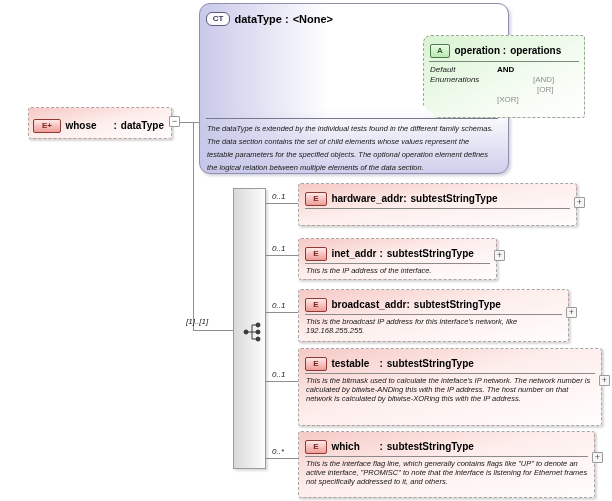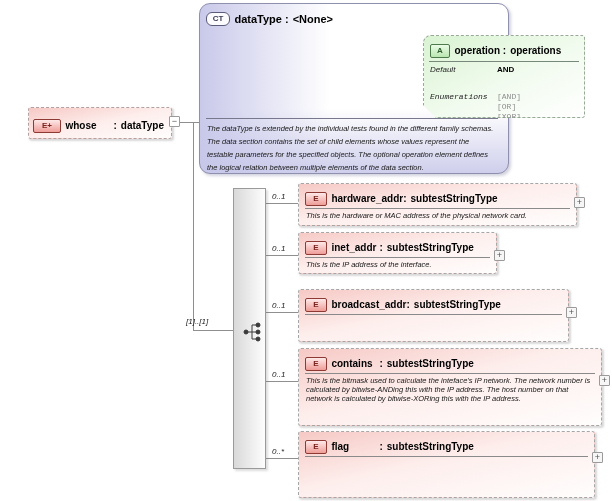--- a/index.html
+++ b/index.html
@@ -124,24 +124,24 @@
         <span class="badge a-badge">A</span>
         <span class="boxtitle">
           <span>operation</span>
           <span class="colon">:</span><span>operations</span>
         </span>
       </div>
       <div id="attr-sep"></div>
       <div class="attr-row" style="top:29px;">
         <span class="attr-label">Default</span><span class="attr-val-strong">AND</span>
       </div>
-      <div class="attr-row" style="top:56px;font-family:Liberation Mono, monospace;">
+      <div class="attr-row" style="top:39px;">
         <span class="attr-label">Enumerations</span><span class="attr-val-dim" style="display:inline-block;vertical-align:top;">
-          <span style="display:block;">[AND]</span>
-          <span style="display:block;">[OR]</span>
+          <span style="display:block;margin-left:36px;">[AND]</span>
+          <span style="display:block;margin-left:40px;">[OR]</span>
           <span style="display:block;">[XOR]</span>
         </span>
       </div>
     </div>
 
     <div id="ct-sep"></div>
     <div id="ct-doc">The dataType is extended by the individual tests found in the different family schemas.  The data section contains the set of child elements whose values represent the testable parameters for the specified objects. The optional operation element defines the logical relation between multiple elements of the data section.</div>
   </div>
 
   <div id="databox">
@@ -170,63 +170,64 @@
   </svg>
 
   <div class="ebox" style="left:298px;top:183px;width:277px;height:41px;">
     <div class="hdr">
       <span class="badge e-badge">E</span>
       <span class="boxtitle">
         <span class="nm">hardware_addr</span><span class="colon">:</span><span>subtestStringType</span>
       </span>
     </div>
     <div class="sep"></div>
-    <div class="doc">This is the hardware or MAC address of the physical network card.</div>
   </div>
   <div class="toggle" style="left:574px;top:197px;">+</div>
 
-  <div class="ebox" style="left:298px;top:232px;width:197px;height:40px;">
+  <div class="ebox" style="left:298px;top:238px;width:197px;height:40px;">
     <div class="hdr">
       <span class="badge e-badge">E</span>
       <span class="boxtitle">
         <span class="nm">inet_addr</span><span class="colon">:</span><span>subtestStringType</span>
       </span>
     </div>
     <div class="sep"></div>
     <div class="doc">This is the IP address of the interface.</div>
   </div>
   <div class="toggle" style="left:494px;top:250px;">+</div>
 
   <div class="ebox" style="left:298px;top:289px;width:269px;height:51px;">
     <div class="hdr">
       <span class="badge e-badge">E</span>
       <span class="boxtitle">
         <span class="nm">broadcast_addr</span><span class="colon">:</span><span>subtestStringType</span>
       </span>
     </div>
     <div class="sep"></div>
+    <div class="doc">This is the broadcast IP address for this interface's network, like 192.168.255.255.</div>
   </div>
   <div class="toggle" style="left:566px;top:307px;">+</div>
 
   <div class="ebox" style="left:298px;top:348px;width:302px;height:76px;">
     <div class="hdr">
       <span class="badge e-badge">E</span>
       <span class="boxtitle">
-        <span class="nm">contains</span><span class="colon">:</span><span>subtestStringType</span>
+        <span class="nm">testable</span><span class="colon">:</span><span>subtestStringType</span>
       </span>
     </div>
     <div class="sep"></div>
     <div class="doc">This is the bitmask used to calculate the inteface's IP network.  The network number is calculated by bitwise-ANDing this with the IP address. The host number on that network is calculated by bitwise-XORing this with the IP address.</div>
   </div>
   <div class="toggle" style="left:599px;top:375px;">+</div>
 
   <div class="ebox" style="left:298px;top:431px;width:295px;height:65px;">
     <div class="hdr">
       <span class="badge e-badge">E</span>
       <span class="boxtitle">
-        <span class="nm">flag</span><span class="colon">:</span><span>subtestStringType</span>
-      </span>
-    </div>
-    <div class="sep"></div>
+        <span class="nm">which</span><span class="colon">:</span><span>subtestStringType</span>
+      </span>
+    </div>
+    <div class="sep"></div>
+    <div class="doc">This is the interface flag line, which generally contains flags like "UP" to denote an active interface, "PROMISC" to note that the interface is listening for Ethernet frames not specifically addressed to it, and others.</div>
   </div>
   <div class="toggle" style="left:592px;top:452px;">+</div>
 
 </div>
 
 </body></html>

